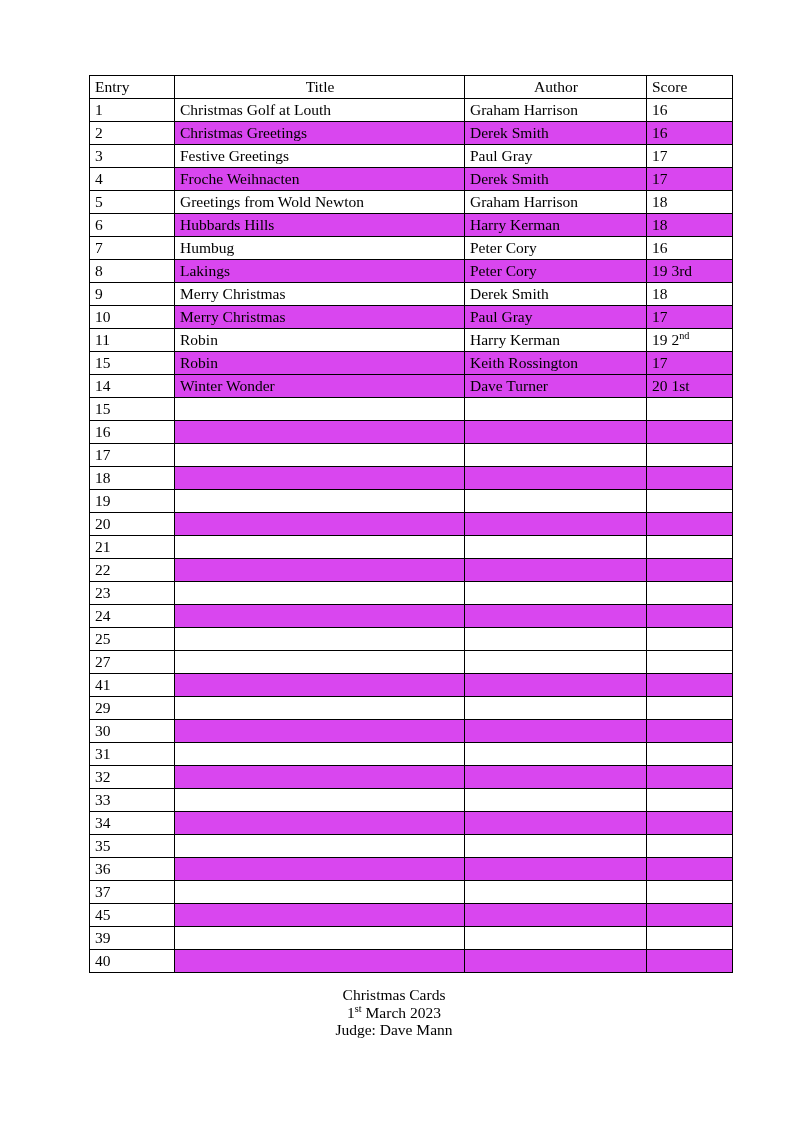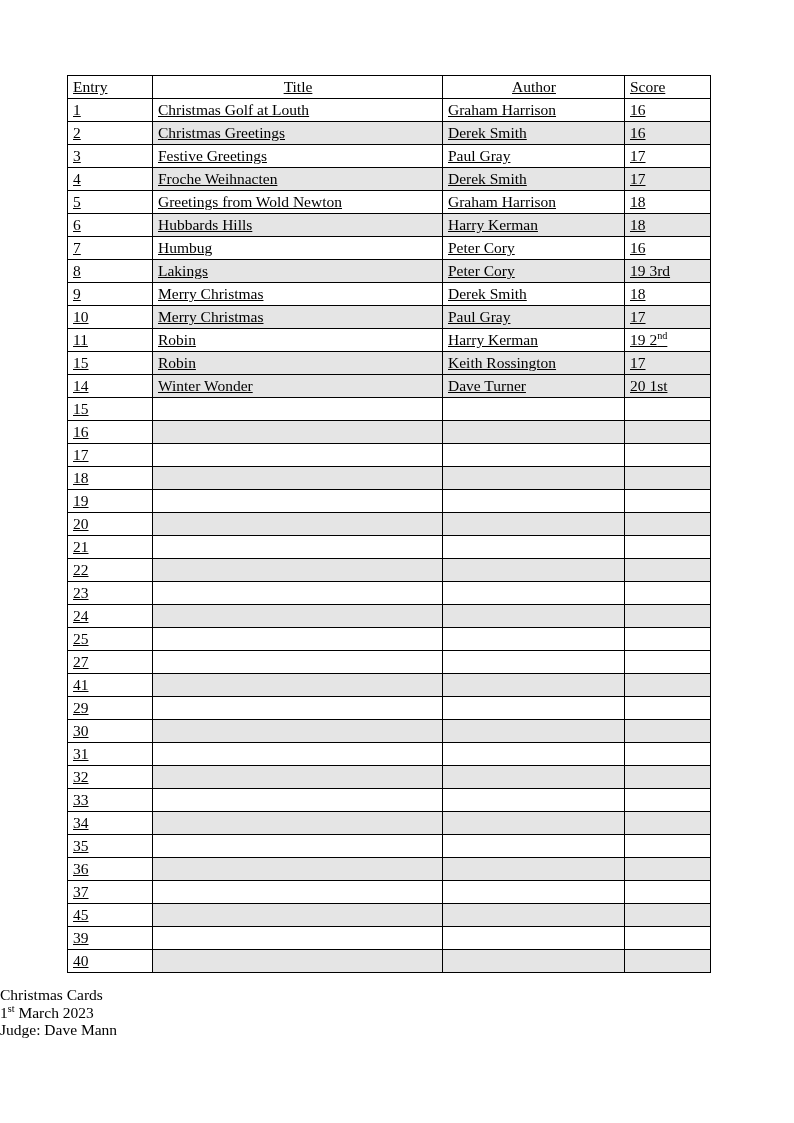--- a/index.html
+++ b/index.html
@@ -19,28 +19,27 @@
   #page {
     position: absolute;
     left: 0;
     top: 0;
     width: 794px;
     height: 1123px;
   }
 
   #results-table {
     position: absolute;
-    left: 67px;
+    left: 89px;
     top: 75px;
     width: 643px;
     border-collapse: collapse;
     table-layout: fixed;
     font-size: 15.5px;
     line-height: 1;
-    text-decoration: underline;
   }
 
   #results-table col.c-entry  { width: 85px; }
   #results-table col.c-title  { width: 290px; }
   #results-table col.c-author { width: 182px; }
   #results-table col.c-score  { width: 86px; }
 
   #results-table th,
   #results-table td {
     border: 1px solid #000000;
@@ -50,33 +49,34 @@
     overflow: hidden;
     white-space: nowrap;
     font-weight: normal;
     text-align: left;
     background: #ffffff;
   }
 
   #results-table th.center { text-align: center; padding-left: 1px; }
 
   
-  #results-table tr.shaded td.data-cell { background: #e5e5e5; }
+  #results-table tr.shaded td.data-cell { background: #d946ef; }
 
   .sup {
     font-size: 0.66em;
     vertical-align: super;
     line-height: 0;
   }
 
   #footer {
     position: absolute;
     left: 0;
     top: 986px;
     width: 788px;
+    text-align: center;
     font-size: 15.5px;
     line-height: 17.5px;
   }
   #footer div { white-space: nowrap; }
 </style>
 </head>
 <body>
 
 <div id="page">
 

